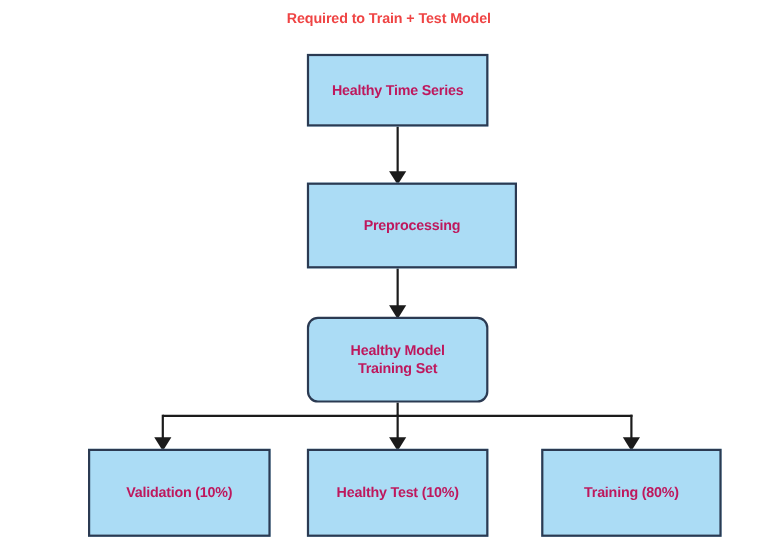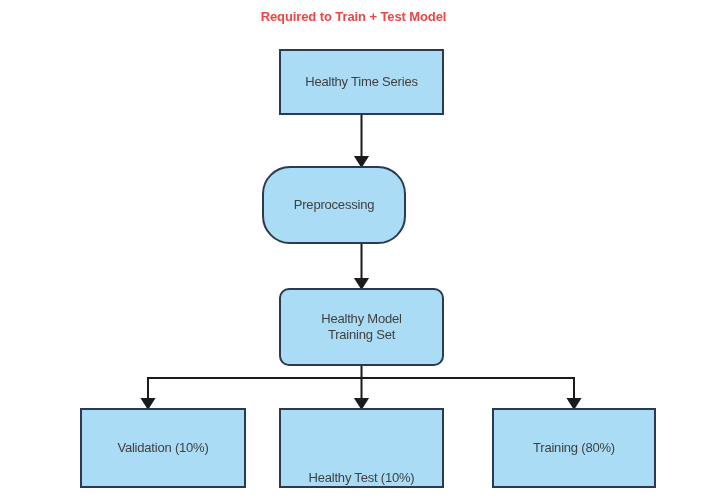--- a/index.html
+++ b/index.html
@@ -29,22 +29,22 @@
   }
   .node {
     position: absolute;
     box-sizing: border-box;
     background: #ABDCF5;
     border: 2px solid #2B3A52;
     display: flex;
     align-items: center;
     justify-content: center;
     text-align: center;
-    color: #404040;
-    font-weight: normal;
+    color: #be185d;
+    font-weight: bold;
     font-size: 13px;
     line-height: 1.25;
     letter-spacing: -0.2px;
     z-index: 2;
   }
   .node-label {
     display: block;
     white-space: pre-line;
     padding: 0 6px;
   }
@@ -55,24 +55,24 @@
     width: 707px;
     text-align: center;
     font-size: 13px;
     font-weight: bold;
     color: #ef4444;
     letter-spacing: -0.1px;
     z-index: 3;
   }
   
   #node-healthy-time-series { left: 279px; top: 49px;  width: 165px; height: 66px; }
-  #node-preprocessing       { left: 262px; top: 166px; width: 144px; height: 78px; border-radius: 28px; }
+  #node-preprocessing       { left: 279px; top: 166px; width: 191px; height: 78px; }
   #node-healthy-model-set   { left: 279px; top: 288px; width: 165px; height: 78px; border-radius: 10px; }
   #node-validation          { left: 80px;  top: 408px; width: 166px; height: 80px; }
-  #node-healthy-test        { left: 279px; top: 408px; width: 165px; height: 80px; align-items: flex-end; }
+  #node-healthy-test        { left: 279px; top: 408px; width: 165px; height: 80px; }
   #node-training            { left: 492px; top: 408px; width: 164px; height: 80px; }
 </style>
 </head>
 <body>
 
 <div id="diagram-root">
 
   <div id="chart-title">Required to Train + Test Model</div>
 
   <svg class="svg-layer" viewBox="0 0 707 502" width="707" height="502" aria-hidden="true">

